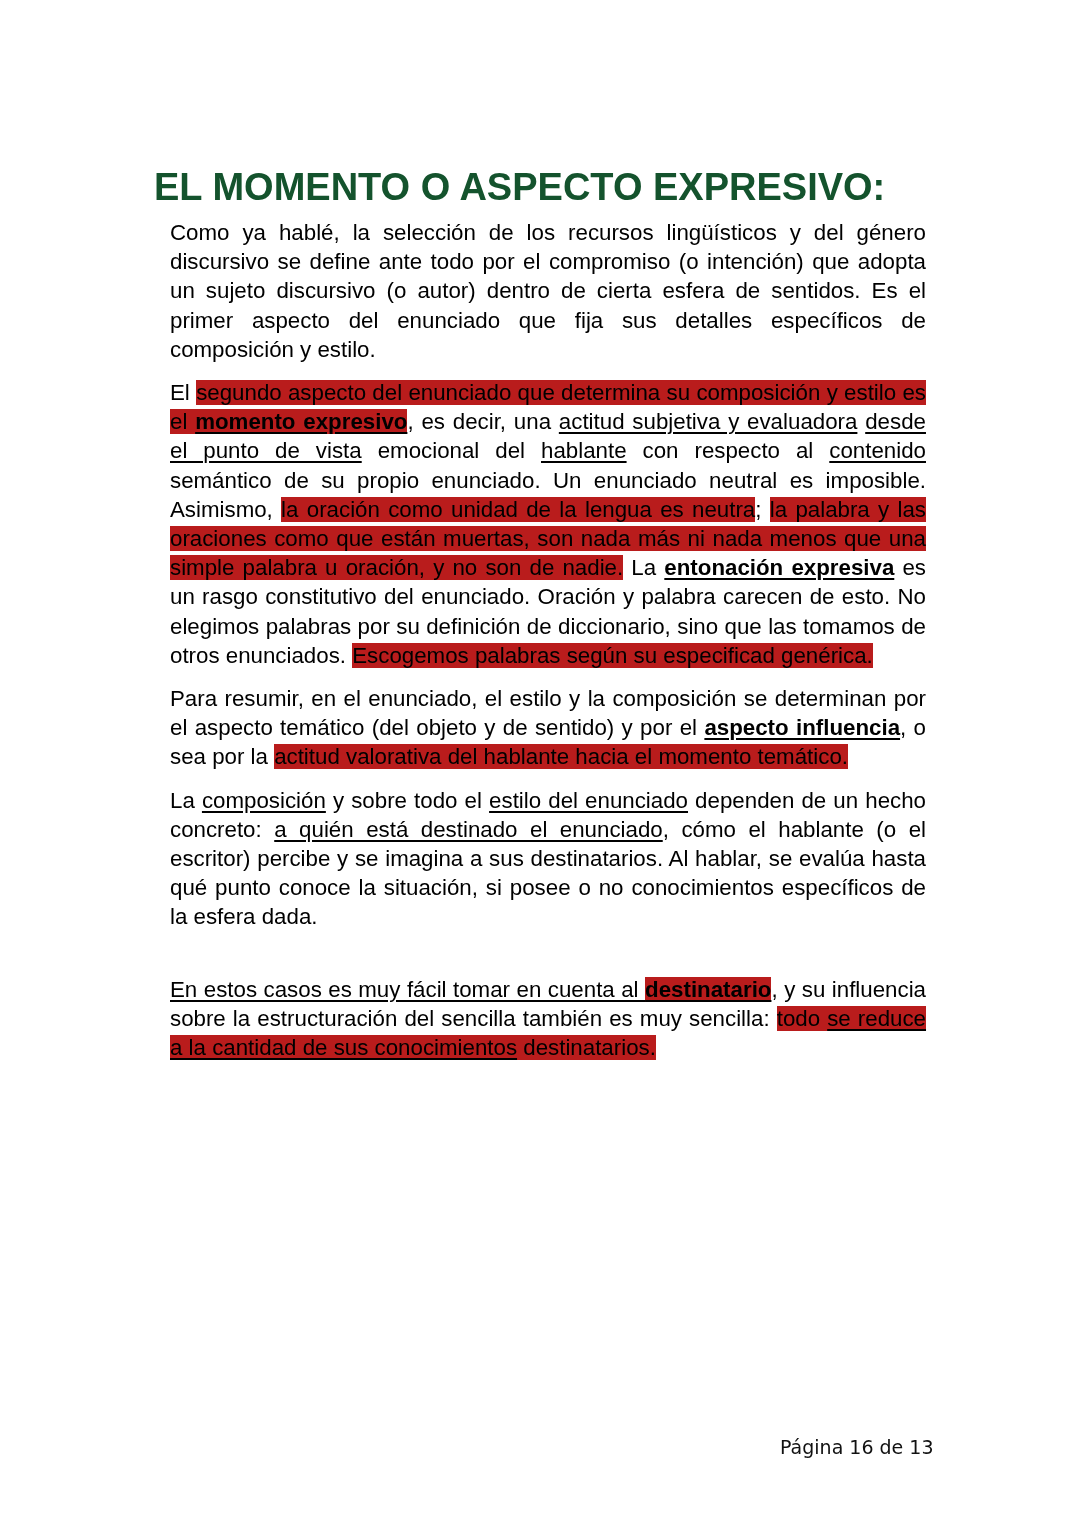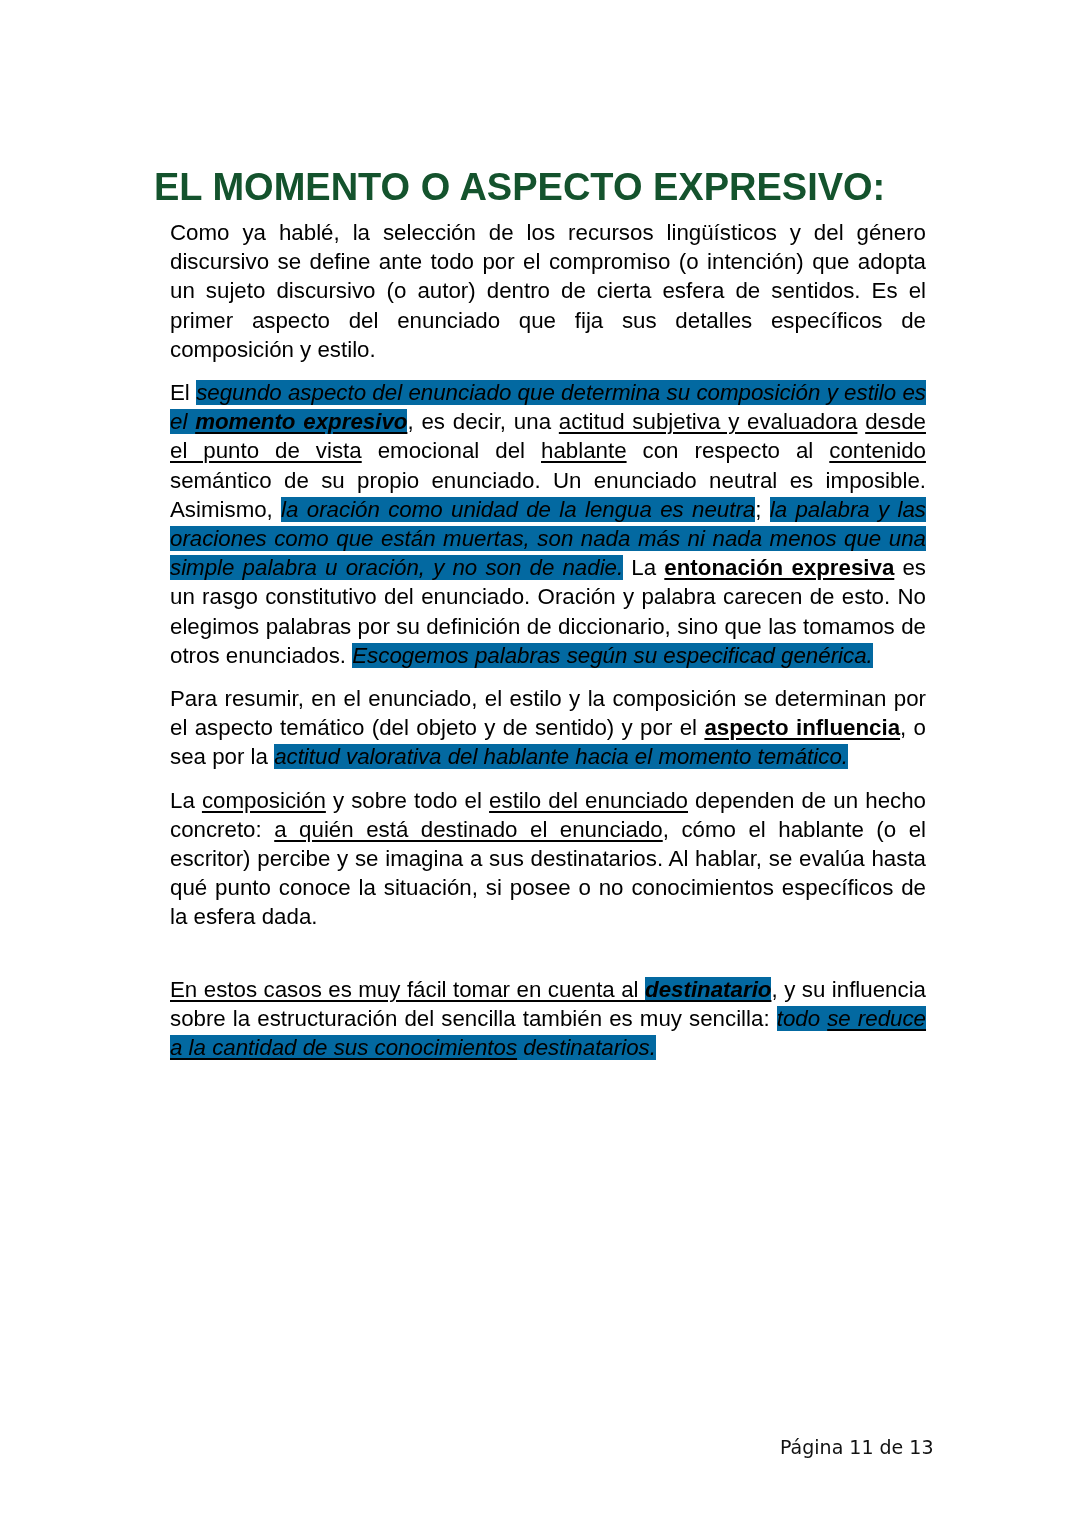--- a/index.html
+++ b/index.html
@@ -1,33 +1,33 @@
 <!DOCTYPE html>
 <html><head>
   <meta charset="utf-8">
   <style>
     html, body { margin:0; padding:0; background:#ffffff; }
     body { width:1080px; height:1527px; position:relative; overflow:hidden; }
     .page { position:absolute; left:154px; top:170px; width:772px; font-family:"Liberation Sans", sans-serif; color:#000; }
     h2 { font-family:"Liberation Sans", sans-serif; font-weight:bold; color:#14532d; font-size:38px; line-height:34px; margin:0 15px 14px 0; }
     h2.h2b { text-align:justify; text-align-last:left; margin-top:58px; margin-bottom:14px; }
     p { font-size:22.3px; line-height:29.2px; margin:0 0 14px 16px; text-align:justify; }
-    .hl { background:#0369a1;font-style:italic; }
+    .hl { background:#b91c1c; }
     .u { text-decoration:underline; text-underline-offset:3px; }
     .b { font-weight:bold; }
     .gap { height:29px; }
     .footer { position:absolute; left:780px; top:1436px; font-family:"DejaVu Sans", sans-serif; font-size:19px; color:#111; }
   </style>
 </head>
 <body>
 
 <div class="page">
   <h2>EL MOMENTO O ASPECTO EXPRESIVO:</h2>
   <p>Como ya hablé, la selección de los recursos lingüísticos y del género discursivo se define ante todo por el compromiso (o intención) que adopta un sujeto discursivo (o autor) dentro de cierta esfera de sentidos. Es el primer aspecto del enunciado que fija sus detalles específicos de composición y estilo.</p>
   <p><span>El </span><span class="hl"><span>segundo aspecto del enunciado que determina su composición y estilo es el </span><span class="b u">momento expresivo</span></span><span>, es decir, una </span><span class="u">actitud subjetiva y evaluadora</span><span> </span><span class="u">desde el punto de vista</span><span> emocional del </span><span class="u">hablante</span><span> con respecto al </span><span class="u">contenido</span><span> semántico de su propio enunciado. Un enunciado neutral es imposible. Asimismo, </span><span class="hl">la oración como unidad de la lengua es neutra</span><span>; </span><span class="hl">la palabra y las oraciones como que están muertas, son nada más ni nada menos que una simple palabra u oración, y no son de nadie.</span><span> La </span><span class="b u">entonación expresiva</span><span> es un rasgo constitutivo del enunciado. Oración y palabra carecen de esto. No elegimos palabras por su definición de diccionario, sino que las tomamos de otros enunciados. </span><span class="hl">Escogemos palabras según su especificad genérica.</span></p>
   <p><span>Para resumir, en el enunciado, el estilo y la composición se determinan por el aspecto temático (del objeto y de sentido) y por el </span><span class="b u">aspecto influencia</span><span>, o sea por la </span><span class="hl">actitud valorativa del hablante hacia el momento temático.</span></p>
 
   <p><span>La </span><span class="u">composición</span><span> y sobre todo el </span><span class="u">estilo del enunciado</span><span> dependen de un hecho concreto: </span><span class="u">a quién está destinado el enunciado</span><span>, cómo el hablante (o el escritor) percibe y se imagina a sus destinatarios. Al hablar, se evalúa hasta qué punto conoce la situación, si posee o no conocimientos específicos de la esfera dada.</span></p>
   <div class="gap"></div>
   <p><span class="u">En estos casos es muy fácil tomar en cuenta al </span><span class="hl b u">destinatario</span><span>, y su influencia sobre la estructuración del sencilla también es muy sencilla: </span><span class="hl"><span>todo </span><span class="u">se reduce a la cantidad de sus conocimientos</span><span> destinatarios.</span></span></p>
 </div>
 
-<div class="footer">Página 11 de 13</div>
+<div class="footer">Página 16 de 13</div>
 
 </body></html>

